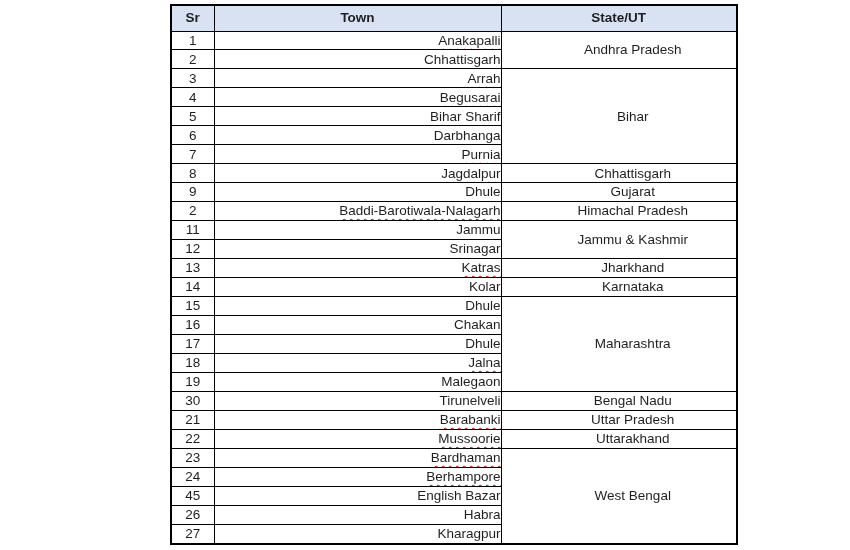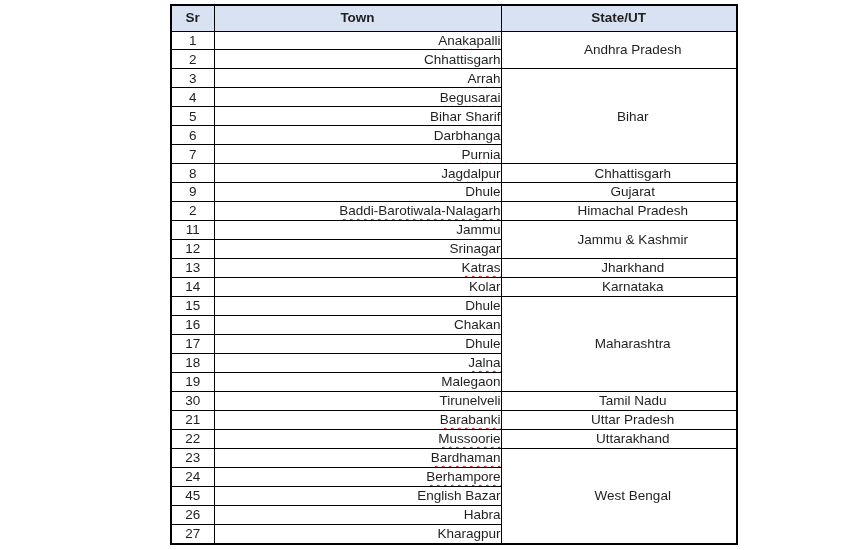--- a/index.html
+++ b/index.html
@@ -159,21 +159,21 @@
           <td class="sr">18</td>
           <td class="town misspelled">Jalna</td>
         </tr>
         <tr>
           <td class="sr">19</td>
           <td class="town">Malegaon</td>
         </tr>
         <tr>
           <td class="sr">30</td>
           <td class="town">Tirunelveli</td>
-          <td class="state" rowspan="1">Tamil Nadu</td>
+          <td class="state" rowspan="1">Bengal Nadu</td>
         </tr>
         <tr>
           <td class="sr">21</td>
           <td class="town misspelled">Barabanki</td>
           <td class="state" rowspan="1">Uttar Pradesh</td>
         </tr>
         <tr>
           <td class="sr">22</td>
           <td class="town misspelled">Mussoorie</td>
           <td class="state" rowspan="1">Uttarakhand</td>

